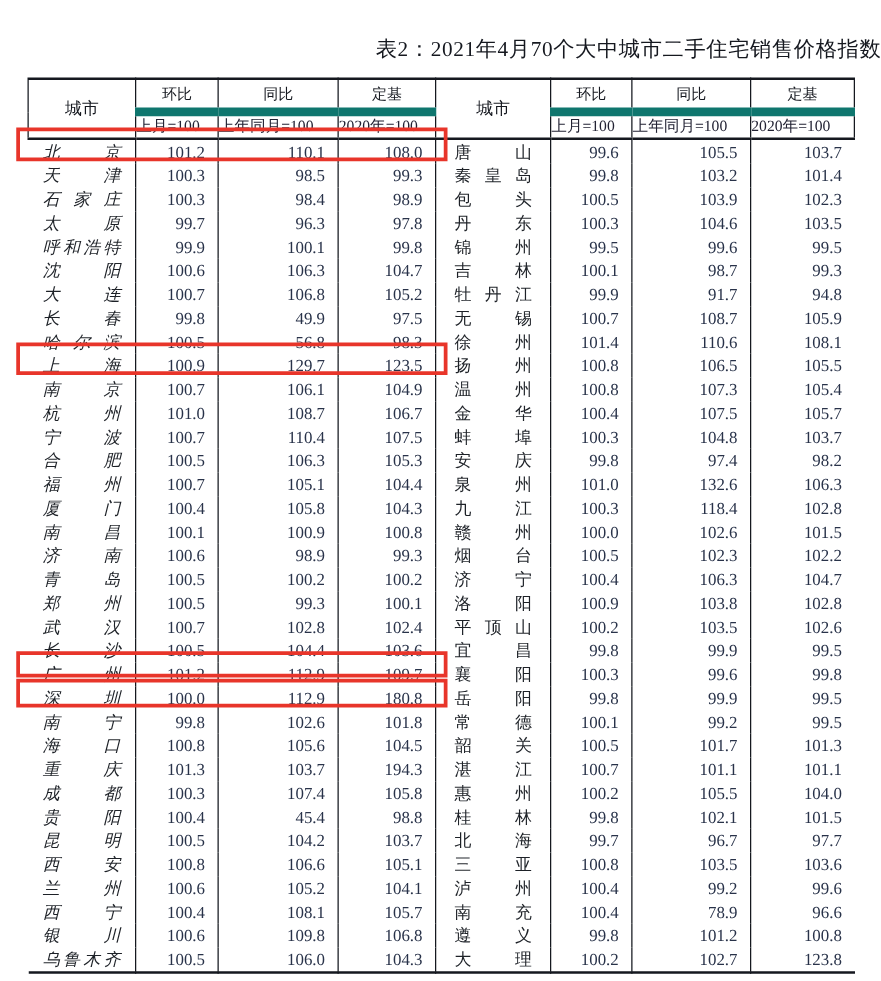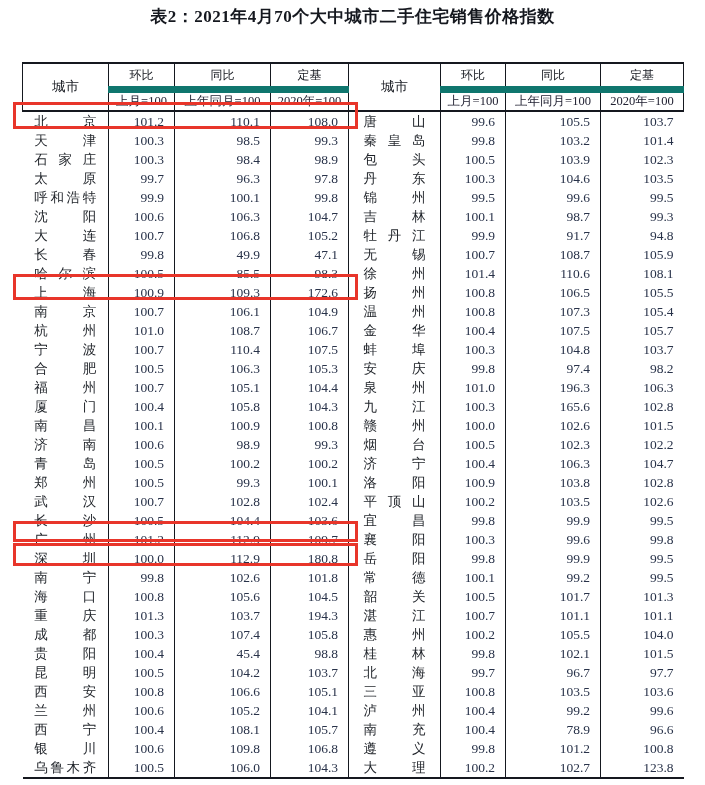--- a/index.html
+++ b/index.html
@@ -1,34 +1,34 @@
 <!DOCTYPE html>
 <html><head>
 <meta charset="utf-8">
 <style>
   html,body{margin:0;padding:0;background:#fff;}
   .page{position:relative;width:705px;height:785px;background:#fff;overflow:hidden;
         font-family:"Liberation Serif","DejaVu Serif",serif;color:#20242c;}
-  .title{position:absolute;top:5px;left:0;width:705px;text-align:center;
-         font-size:17px;font-weight:bold;color:#15181f;letter-spacing:.5px;}
+  .title{position:absolute;top:28px;left:0;width:705px;text-align:right;
+         font-size:17px;font-weight:normal;color:#15181f;letter-spacing:.5px;}
   table.idx{position:absolute;left:22px;top:62px;width:661px;border-collapse:collapse;
             table-layout:fixed;border-top:2px solid #15181f;border-bottom:2px solid #15181f;}
   th,td{padding:0;margin:0;font-weight:normal;overflow:hidden;white-space:nowrap;}
   th{border-left:1px solid #15181f;}
   td{border-left:1px solid #15181f;}
   th.grp{font-size:12px;height:22px;text-align:center;border-bottom:7px solid #0f766e;color:#15181f;}
-  th.sub{font-size:12.5px;height:17px;text-align:center;border-bottom:2px solid #15181f;color:#223;}
+  th.sub{font-size:12.5px;height:17px;text-align:left;border-bottom:2px solid #15181f;color:#223;}
   th.cityhead{font-size:13.5px;text-align:center;border-bottom:2px solid #15181f;color:#15181f;}
   th.side-l{border-left:1px solid #15181f;}
   th.side-r{border-right:1px solid #15181f;}
   tbody td{height:19px;font-size:13.5px;}
   td.city{text-align:center;color:#1d2127;}
   td.city .cs{display:inline-block;width:62px;text-align:justify;text-align-last:justify;text-justify:distribute;}
   td.num{text-align:right;padding-right:10px;color:#283249;}
-  td.first{border-left:none;}
+  td.first{border-left:none;font-style:italic;}
   .hlbox{position:absolute;left:13px;width:345px;border:3px solid #e8352a;
          box-sizing:border-box;pointer-events:none;z-index:5;background:transparent;}
 </style>
 </head>
 <body>
 
 <div class="page">
   <div class="title">表2：2021年4月70个大中城市二手住宅销售价格指数</div>
 
   <table class="idx">
@@ -130,41 +130,41 @@
           <td class="num">105.2</td>
           <td class="city"><span class="cs">牡丹江</span></td>
           <td class="num">99.9</td>
           <td class="num">91.7</td>
           <td class="num">94.8</td>
         </tr>
         <tr>
           <td class="city first"><span class="cs">长春</span></td>
           <td class="num">99.8</td>
           <td class="num">49.9</td>
-          <td class="num">47.1</td>
+          <td class="num">97.5</td>
           <td class="city"><span class="cs">无锡</span></td>
           <td class="num">100.7</td>
           <td class="num">108.7</td>
           <td class="num">105.9</td>
         </tr>
         <tr>
           <td class="city first"><span class="cs">哈尔滨</span></td>
           <td class="num">100.5</td>
-          <td class="num">85.5</td>
+          <td class="num">56.8</td>
           <td class="num">98.3</td>
           <td class="city"><span class="cs">徐州</span></td>
           <td class="num">101.4</td>
           <td class="num">110.6</td>
           <td class="num">108.1</td>
         </tr>
         <tr>
           <td class="city first"><span class="cs">上海</span></td>
           <td class="num">100.9</td>
-          <td class="num">109.3</td>
-          <td class="num">172.6</td>
+          <td class="num">129.7</td>
+          <td class="num">123.5</td>
           <td class="city"><span class="cs">扬州</span></td>
           <td class="num">100.8</td>
           <td class="num">106.5</td>
           <td class="num">105.5</td>
         </tr>
         <tr>
           <td class="city first"><span class="cs">南京</span></td>
           <td class="num">100.7</td>
           <td class="num">106.1</td>
           <td class="num">104.9</td>
@@ -203,31 +203,31 @@
           <td class="num">97.4</td>
           <td class="num">98.2</td>
         </tr>
         <tr>
           <td class="city first"><span class="cs">福州</span></td>
           <td class="num">100.7</td>
           <td class="num">105.1</td>
           <td class="num">104.4</td>
           <td class="city"><span class="cs">泉州</span></td>
           <td class="num">101.0</td>
-          <td class="num">196.3</td>
+          <td class="num">132.6</td>
           <td class="num">106.3</td>
         </tr>
         <tr>
           <td class="city first"><span class="cs">厦门</span></td>
           <td class="num">100.4</td>
           <td class="num">105.8</td>
           <td class="num">104.3</td>
           <td class="city"><span class="cs">九江</span></td>
           <td class="num">100.3</td>
-          <td class="num">165.6</td>
+          <td class="num">118.4</td>
           <td class="num">102.8</td>
         </tr>
         <tr>
           <td class="city first"><span class="cs">南昌</span></td>
           <td class="num">100.1</td>
           <td class="num">100.9</td>
           <td class="num">100.8</td>
           <td class="city"><span class="cs">赣州</span></td>
           <td class="num">100.0</td>
           <td class="num">102.6</td>

